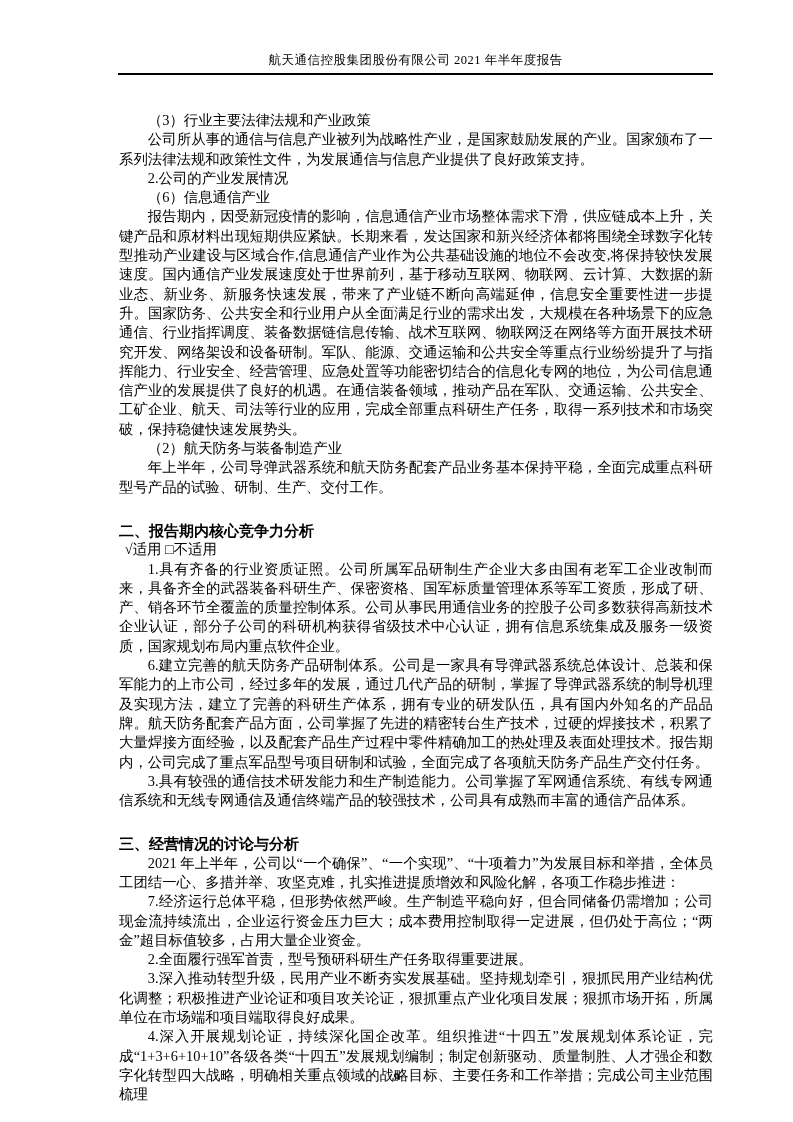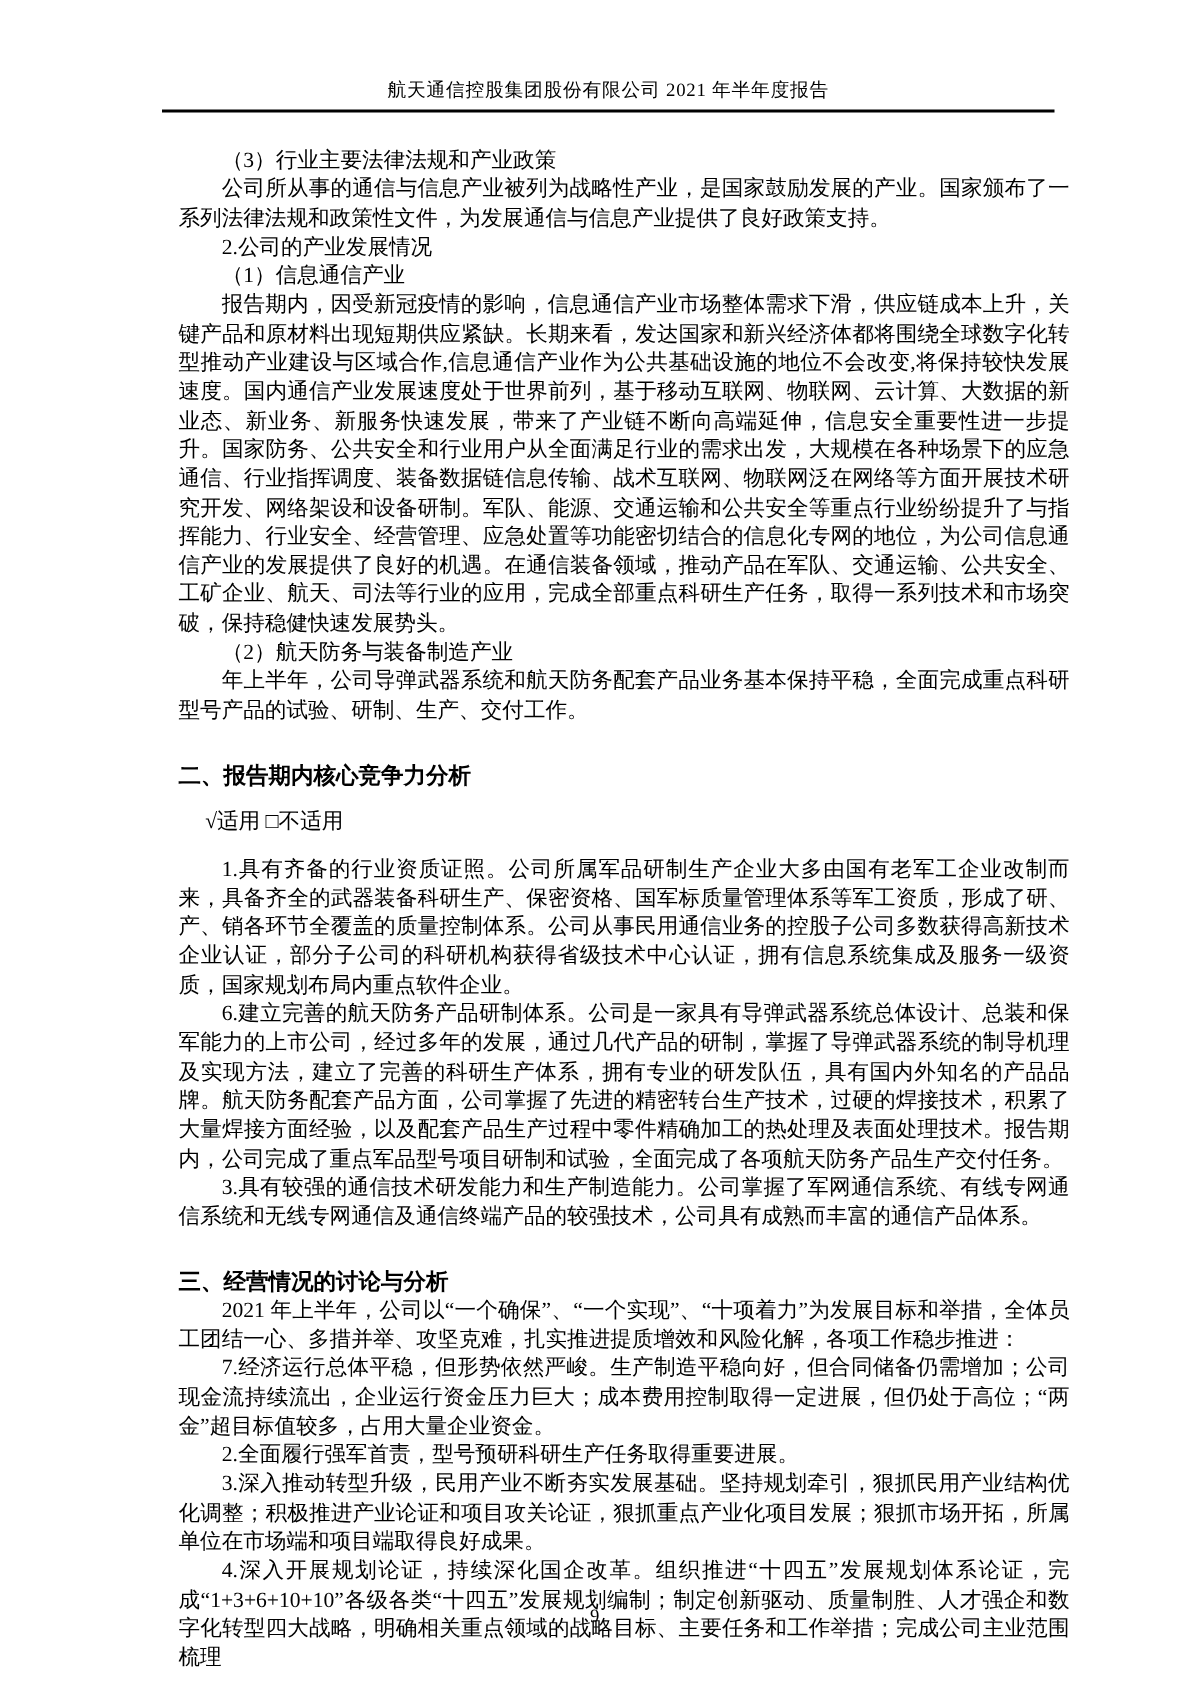--- a/index.html
+++ b/index.html
@@ -7,42 +7,42 @@
     position: relative;
     width: 793px;
     height: 1122px;
     background: #ffffff;
     overflow: hidden;
     color: #000000;
     font-family: "Liberation Serif", "DejaVu Serif", serif;
   }
   .header {
     position: absolute;
-    left: 108px;
+    left: 118px;
     top: 52px;
     width: 595px;
     text-align: center;
     font-size: 12.5px;
     line-height: 16px;
     padding-bottom: 5px;
     border-bottom: 2px solid #000000;
     letter-spacing: 0.5px;
   }
   .body-text {
     position: absolute;
     left: 119px;
-    top: 98px;
+    top: 111px;
     width: 594px;
     font-size: 14.4px;
     line-height: 19.3px;
     text-align: justify;
     text-justify: inter-ideograph;
   }
   .p { margin: 0; text-indent: 2em; }
-  .p-flag { margin: 12px; text-indent: 0.4em; font-family: Liberation Serif, serif; }
+  .p-flag { margin: 0; text-indent: 0.4em; font-family: Liberation Serif, serif; }
   .h {
     margin: 24px 0 0 0;
     font-family: "Liberation Sans", "DejaVu Sans", sans-serif;
     font-weight: bold;
     font-size: 15px;
     line-height: 19.3px;
     text-indent: 0;
   }
   .page-number {
     position: absolute;
@@ -59,21 +59,21 @@
 <div class="page">
 
   <div class="header">
     <span>航天通信控股集团股份有限公司 2021 年半年度报告</span>
   </div>
 
   <div class="body-text">
     <p class="p">（3）行业主要法律法规和产业政策</p>
     <p class="p">公司所从事的通信与信息产业被列为战略性产业，是国家鼓励发展的产业。国家颁布了一系列法律法规和政策性文件，为发展通信与信息产业提供了良好政策支持。</p>
     <p class="p">2.公司的产业发展情况</p>
-    <p class="p">（1）信息通信产业</p>
+    <p class="p">（6）信息通信产业</p>
     <p class="p">报告期内，因受新冠疫情的影响，信息通信产业市场整体需求下滑，供应链成本上升，关键产品和原材料出现短期供应紧缺。长期来看，发达国家和新兴经济体都将围绕全球数字化转型推动产业建设与区域合作,信息通信产业作为公共基础设施的地位不会改变,将保持较快发展速度。国内通信产业发展速度处于世界前列，基于移动互联网、物联网、云计算、大数据的新业态、新业务、新服务快速发展，带来了产业链不断向高端延伸，信息安全重要性进一步提升。国家防务、公共安全和行业用户从全面满足行业的需求出发，大规模在各种场景下的应急通信、行业指挥调度、装备数据链信息传输、战术互联网、物联网泛在网络等方面开展技术研究开发、网络架设和设备研制。军队、能源、交通运输和公共安全等重点行业纷纷提升了与指挥能力、行业安全、经营管理、应急处置等功能密切结合的信息化专网的地位，为公司信息通信产业的发展提供了良好的机遇。在通信装备领域，推动产品在军队、交通运输、公共安全、工矿企业、航天、司法等行业的应用，完成全部重点科研生产任务，取得一系列技术和市场突破，保持稳健快速发展势头。</p>
     <p class="p">（2）航天防务与装备制造产业</p>
     <p class="p">年上半年，公司导弹武器系统和航天防务配套产品业务基本保持平稳，全面完成重点科研型号产品的试验、研制、生产、交付工作。</p>
     <p class="h">二、报告期内核心竞争力分析</p>
     <p class="p-flag">√适用 □不适用</p>
     <p class="p">1.具有齐备的行业资质证照。公司所属军品研制生产企业大多由国有老军工企业改制而来，具备齐全的武器装备科研生产、保密资格、国军标质量管理体系等军工资质，形成了研、产、销各环节全覆盖的质量控制体系。公司从事民用通信业务的控股子公司多数获得高新技术企业认证，部分子公司的科研机构获得省级技术中心认证，拥有信息系统集成及服务一级资质，国家规划布局内重点软件企业。</p>
     <p class="p">6.建立完善的航天防务产品研制体系。公司是一家具有导弹武器系统总体设计、总装和保军能力的上市公司，经过多年的发展，通过几代产品的研制，掌握了导弹武器系统的制导机理及实现方法，建立了完善的科研生产体系，拥有专业的研发队伍，具有国内外知名的产品品牌。航天防务配套产品方面，公司掌握了先进的精密转台生产技术，过硬的焊接技术，积累了大量焊接方面经验，以及配套产品生产过程中零件精确加工的热处理及表面处理技术。报告期内，公司完成了重点军品型号项目研制和试验，全面完成了各项航天防务产品生产交付任务。</p>
     <p class="p">3.具有较强的通信技术研发能力和生产制造能力。公司掌握了军网通信系统、有线专网通信系统和无线专网通信及通信终端产品的较强技术，公司具有成熟而丰富的通信产品体系。</p>
     <p class="h">三、经营情况的讨论与分析</p>
     <p class="p">2021 年上半年，公司以“一个确保”、“一个实现”、“十项着力”为发展目标和举措，全体员工团结一心、多措并举、攻坚克难，扎实推进提质增效和风险化解，各项工作稳步推进：</p>

